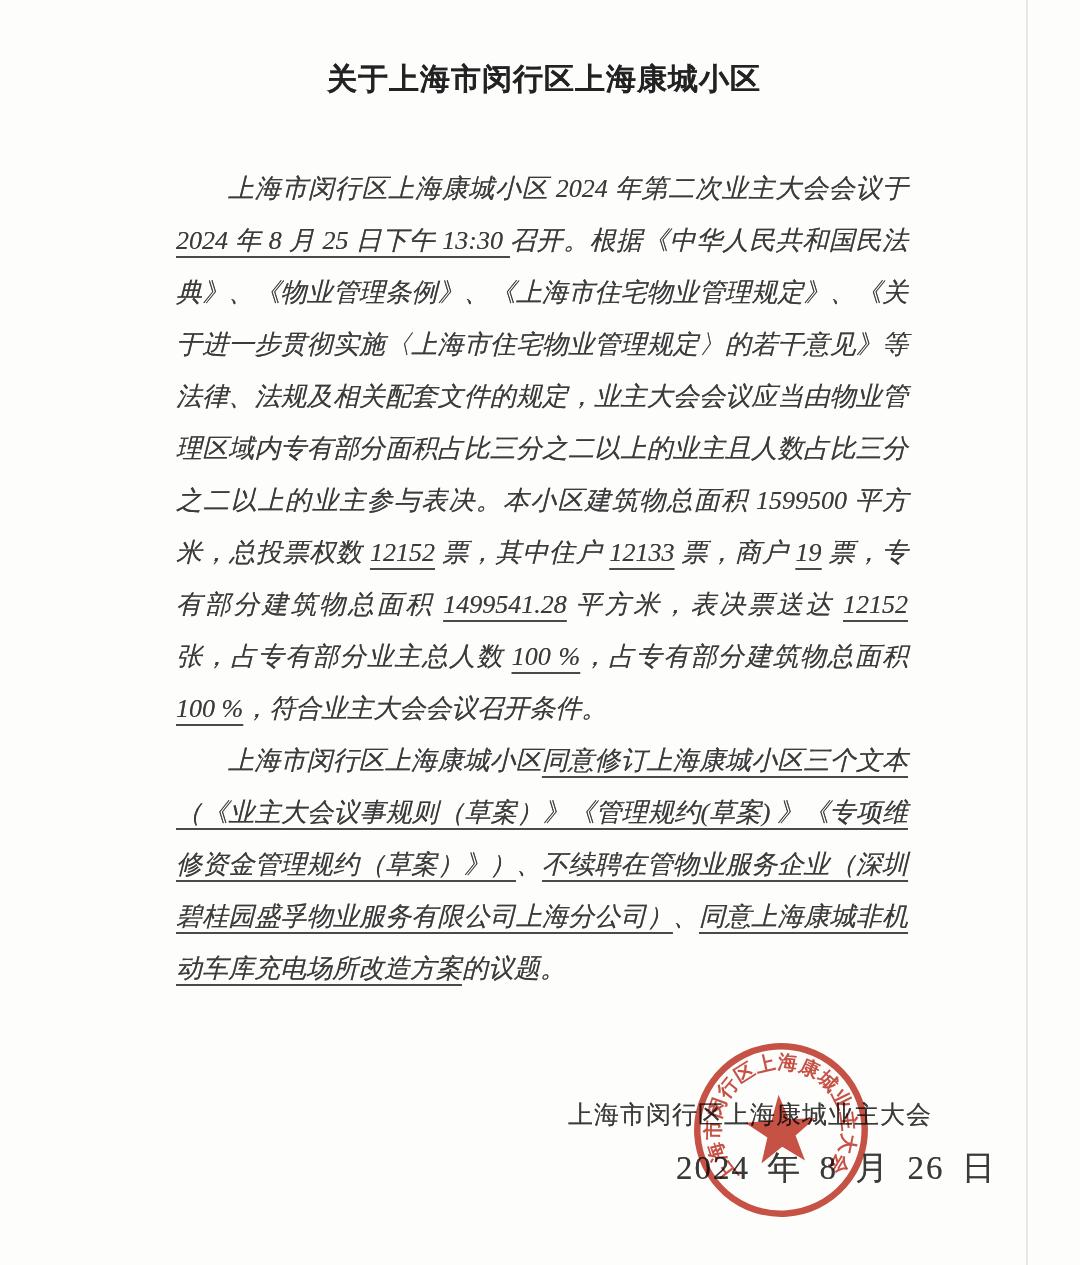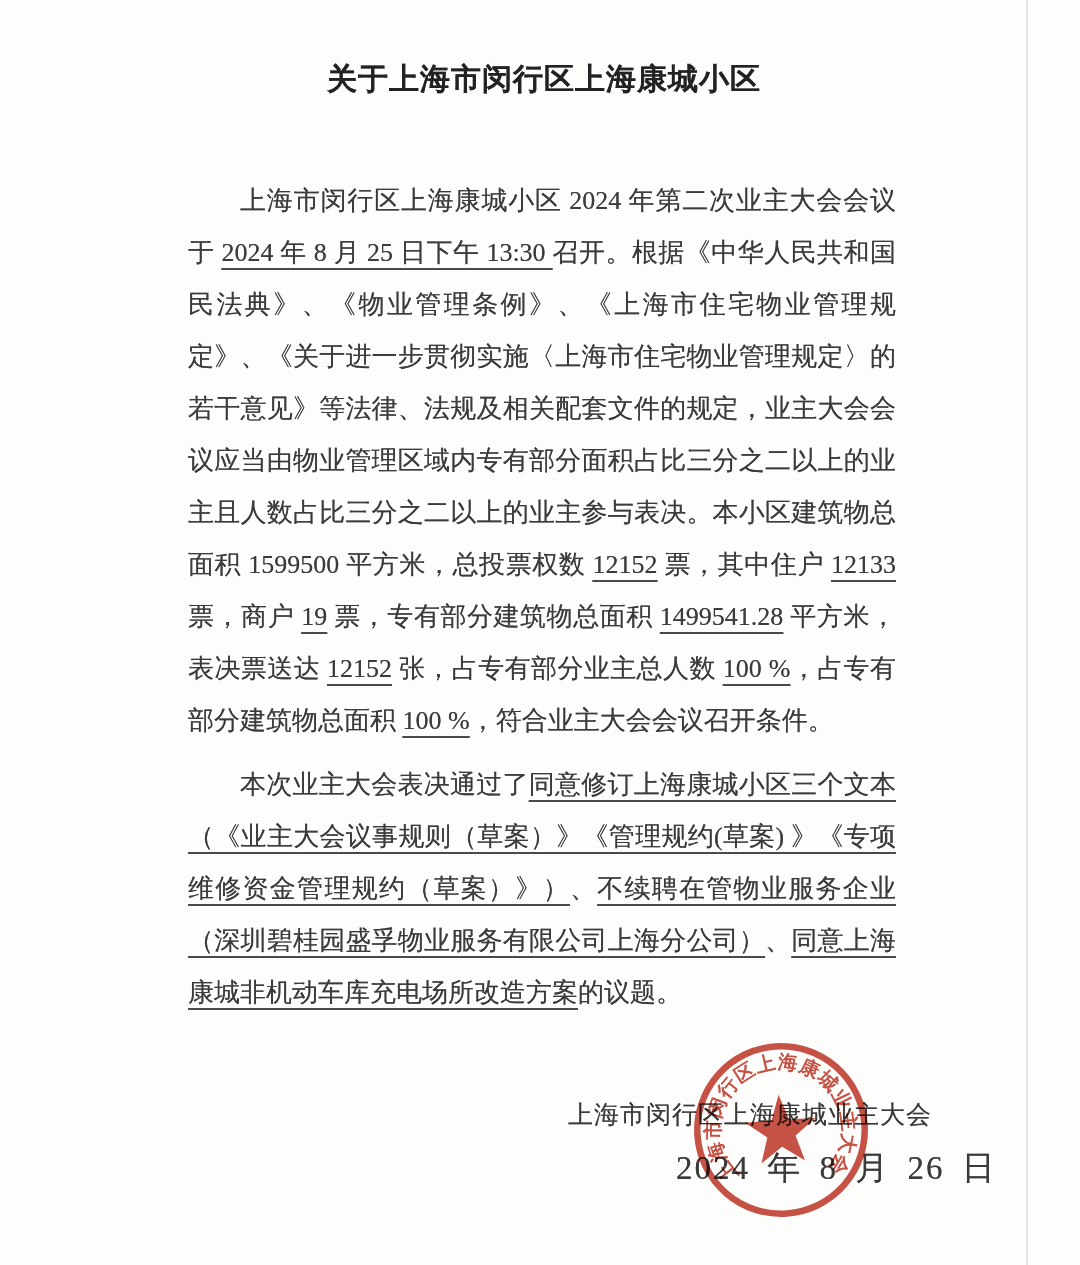--- a/index.html
+++ b/index.html
@@ -28,21 +28,21 @@
     font-size:30px; line-height:50px;
     letter-spacing:1px;
     text-shadow:0 0 .6px rgba(40,40,40,.7);
   }
   .doc-body {
     position:absolute; top:163px; left:176px; width:732px;
     font-size:26px; line-height:52px;
     text-align:justify;
     text-shadow:0 0 .5px rgba(55,55,55,.65);
   }
-  .doc-body p { margin:12px; text-indent:2em; }
+  .doc-body p { margin:0; text-indent:2em;font-style:italic; }
   .u {
     text-decoration:underline;
     text-decoration-thickness:1.5px;
     text-underline-offset:7px;
     text-decoration-color:#4a4a4a;
   }
   .closing { margin-top:42px !important; }
   .signature {
     position:absolute; top:1098px; left:568px;
     font-size:25px; letter-spacing:1px;
@@ -76,21 +76,21 @@
 
   <div class="scan-line"></div>
 
   <div class="doc-title">
     <div>关于上海市闵行区上海康城小区</div>
   </div>
 
   <div class="doc-body">
 
     <p><span>上海市闵行区上海康城小区 2024 年第二次业主大会会议于 </span><span class="u">2024 年 8 月 25 日下午 13:30 </span><span>召开。根据《中华人民共和国民法典》、《物业管理条例》、《上海市住宅物业管理规定》、《关于进一步贯彻实施〈上海市住宅物业管理规定〉的若干意见》等法律、法规及相关配套文件的规定，业主大会会议应当由物业管理区域内专有部分面积占比三分之二以上的业主且人数占比三分之二以上的业主参与表决。本小区建筑物总面积 1599500 平方米，总投票权数 </span><span class="u">12152</span><span> 票，其中住户 </span><span class="u">12133</span><span> 票，商户 </span><span class="u">19</span><span> 票，专有部分建筑物总面积 </span><span class="u">1499541.28</span><span> 平方米，表决票送达 </span><span class="u">12152</span><span> 张，占专有部分业主总人数 </span><span class="u">100 %</span><span>，占专有部分建筑物总面积 </span><span class="u">100 %</span><span>，符合业主大会会议召开条件。</span></p>
-      <p><span>本次业主大会表决通过了</span><span class="u">同意修订上海康城小区三个文本（《业主大会议事规则（草案）》《管理规约(草案) 》《专项维修资金管理规约（草案）》）</span><span>、</span><span class="u">不续聘在管物业服务企业（深圳碧桂园盛孚物业服务有限公司上海分公司）</span><span>、</span><span class="u">同意上海康城非机动车库充电场所改造方案</span><span>的议题。</span></p>
+      <p><span>上海市闵行区上海康城小区</span><span class="u">同意修订上海康城小区三个文本（《业主大会议事规则（草案）》《管理规约(草案) 》《专项维修资金管理规约（草案）》）</span><span>、</span><span class="u">不续聘在管物业服务企业（深圳碧桂园盛孚物业服务有限公司上海分公司）</span><span>、</span><span class="u">同意上海康城非机动车库充电场所改造方案</span><span>的议题。</span></p>
   </div>
 
   <div class="signature">上海市闵行区上海康城业主大会</div>
   <div class="doc-date">2024 年 8 月 26 日</div>
 
   <svg class="seal" viewBox="0 0 200 200" aria-hidden="true">
     <defs>
       <path id="sealArc" d="M 53.3 146.7 A 66 66 0 1 1 146.7 146.7" fill="none"></path>
     </defs>
     <circle cx="100" cy="100" r="90" fill="none" stroke-width="7" stroke="#c03a2c"></circle>

